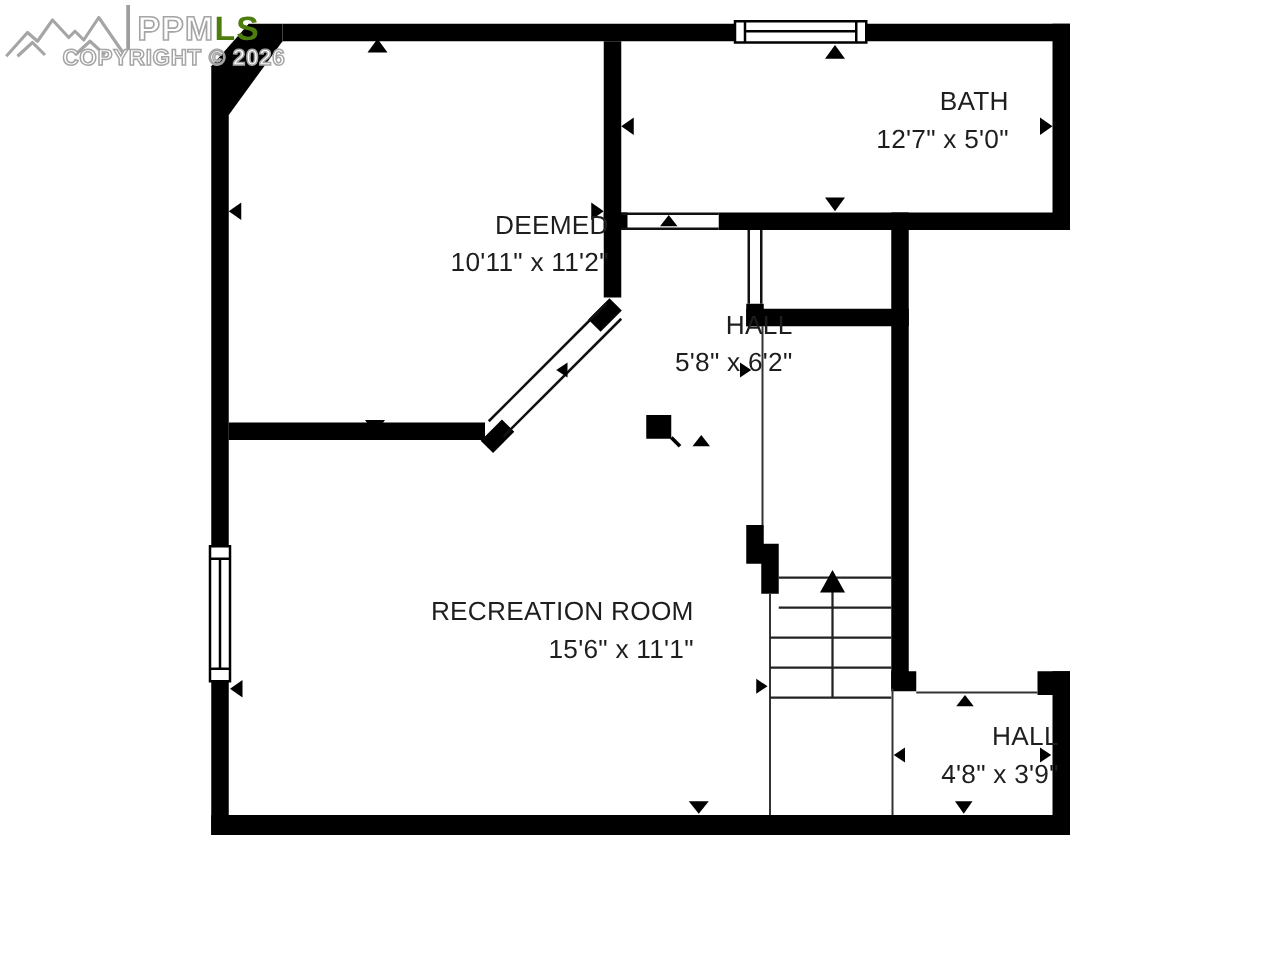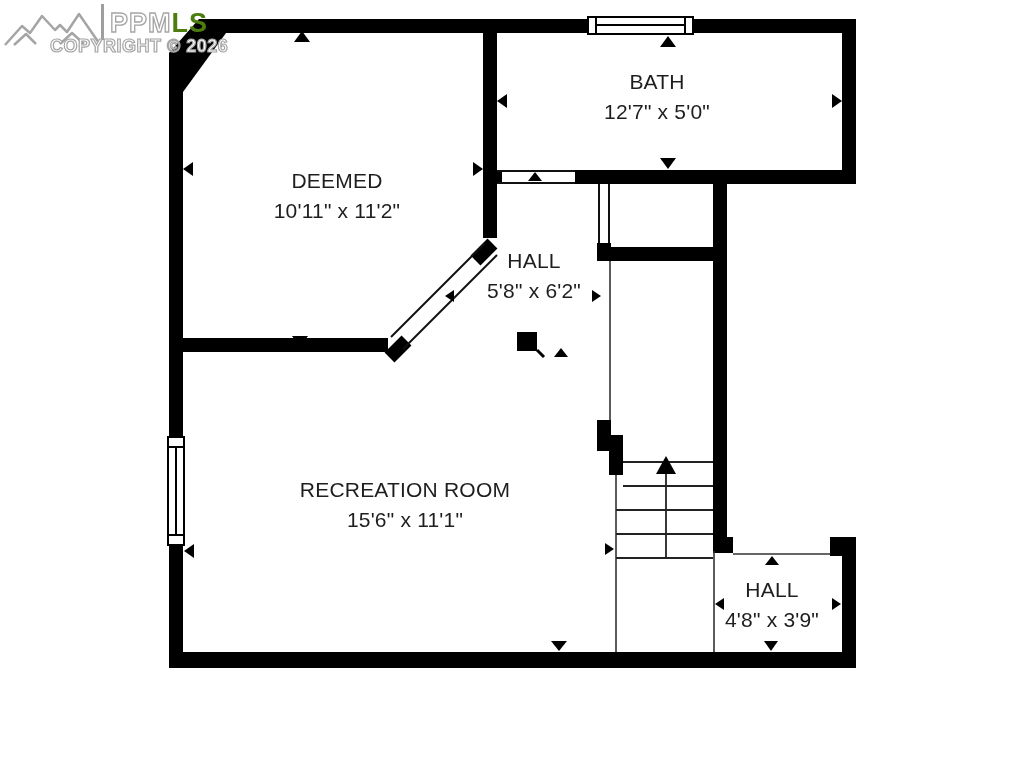--- a/index.html
+++ b/index.html
@@ -12,21 +12,21 @@
     width: 1024px; height: 767px;
     background: #ffffff;
     overflow: hidden;
   }
   #plan-svg {
     position: absolute; left: 0; top: 0;
     width: 1024px; height: 767px;
   }
   .room-label {
     position: absolute;
-    text-align: center;
+    text-align: right;
     color: #1e1e1e;
     font-size: 21px;
     line-height: 30px;
     letter-spacing: 0.2px;
     white-space: nowrap;
   }
   
   #watermark {
     position: absolute; left: 0; top: 0; width: 260px; height: 70px;
     z-index: 5;

